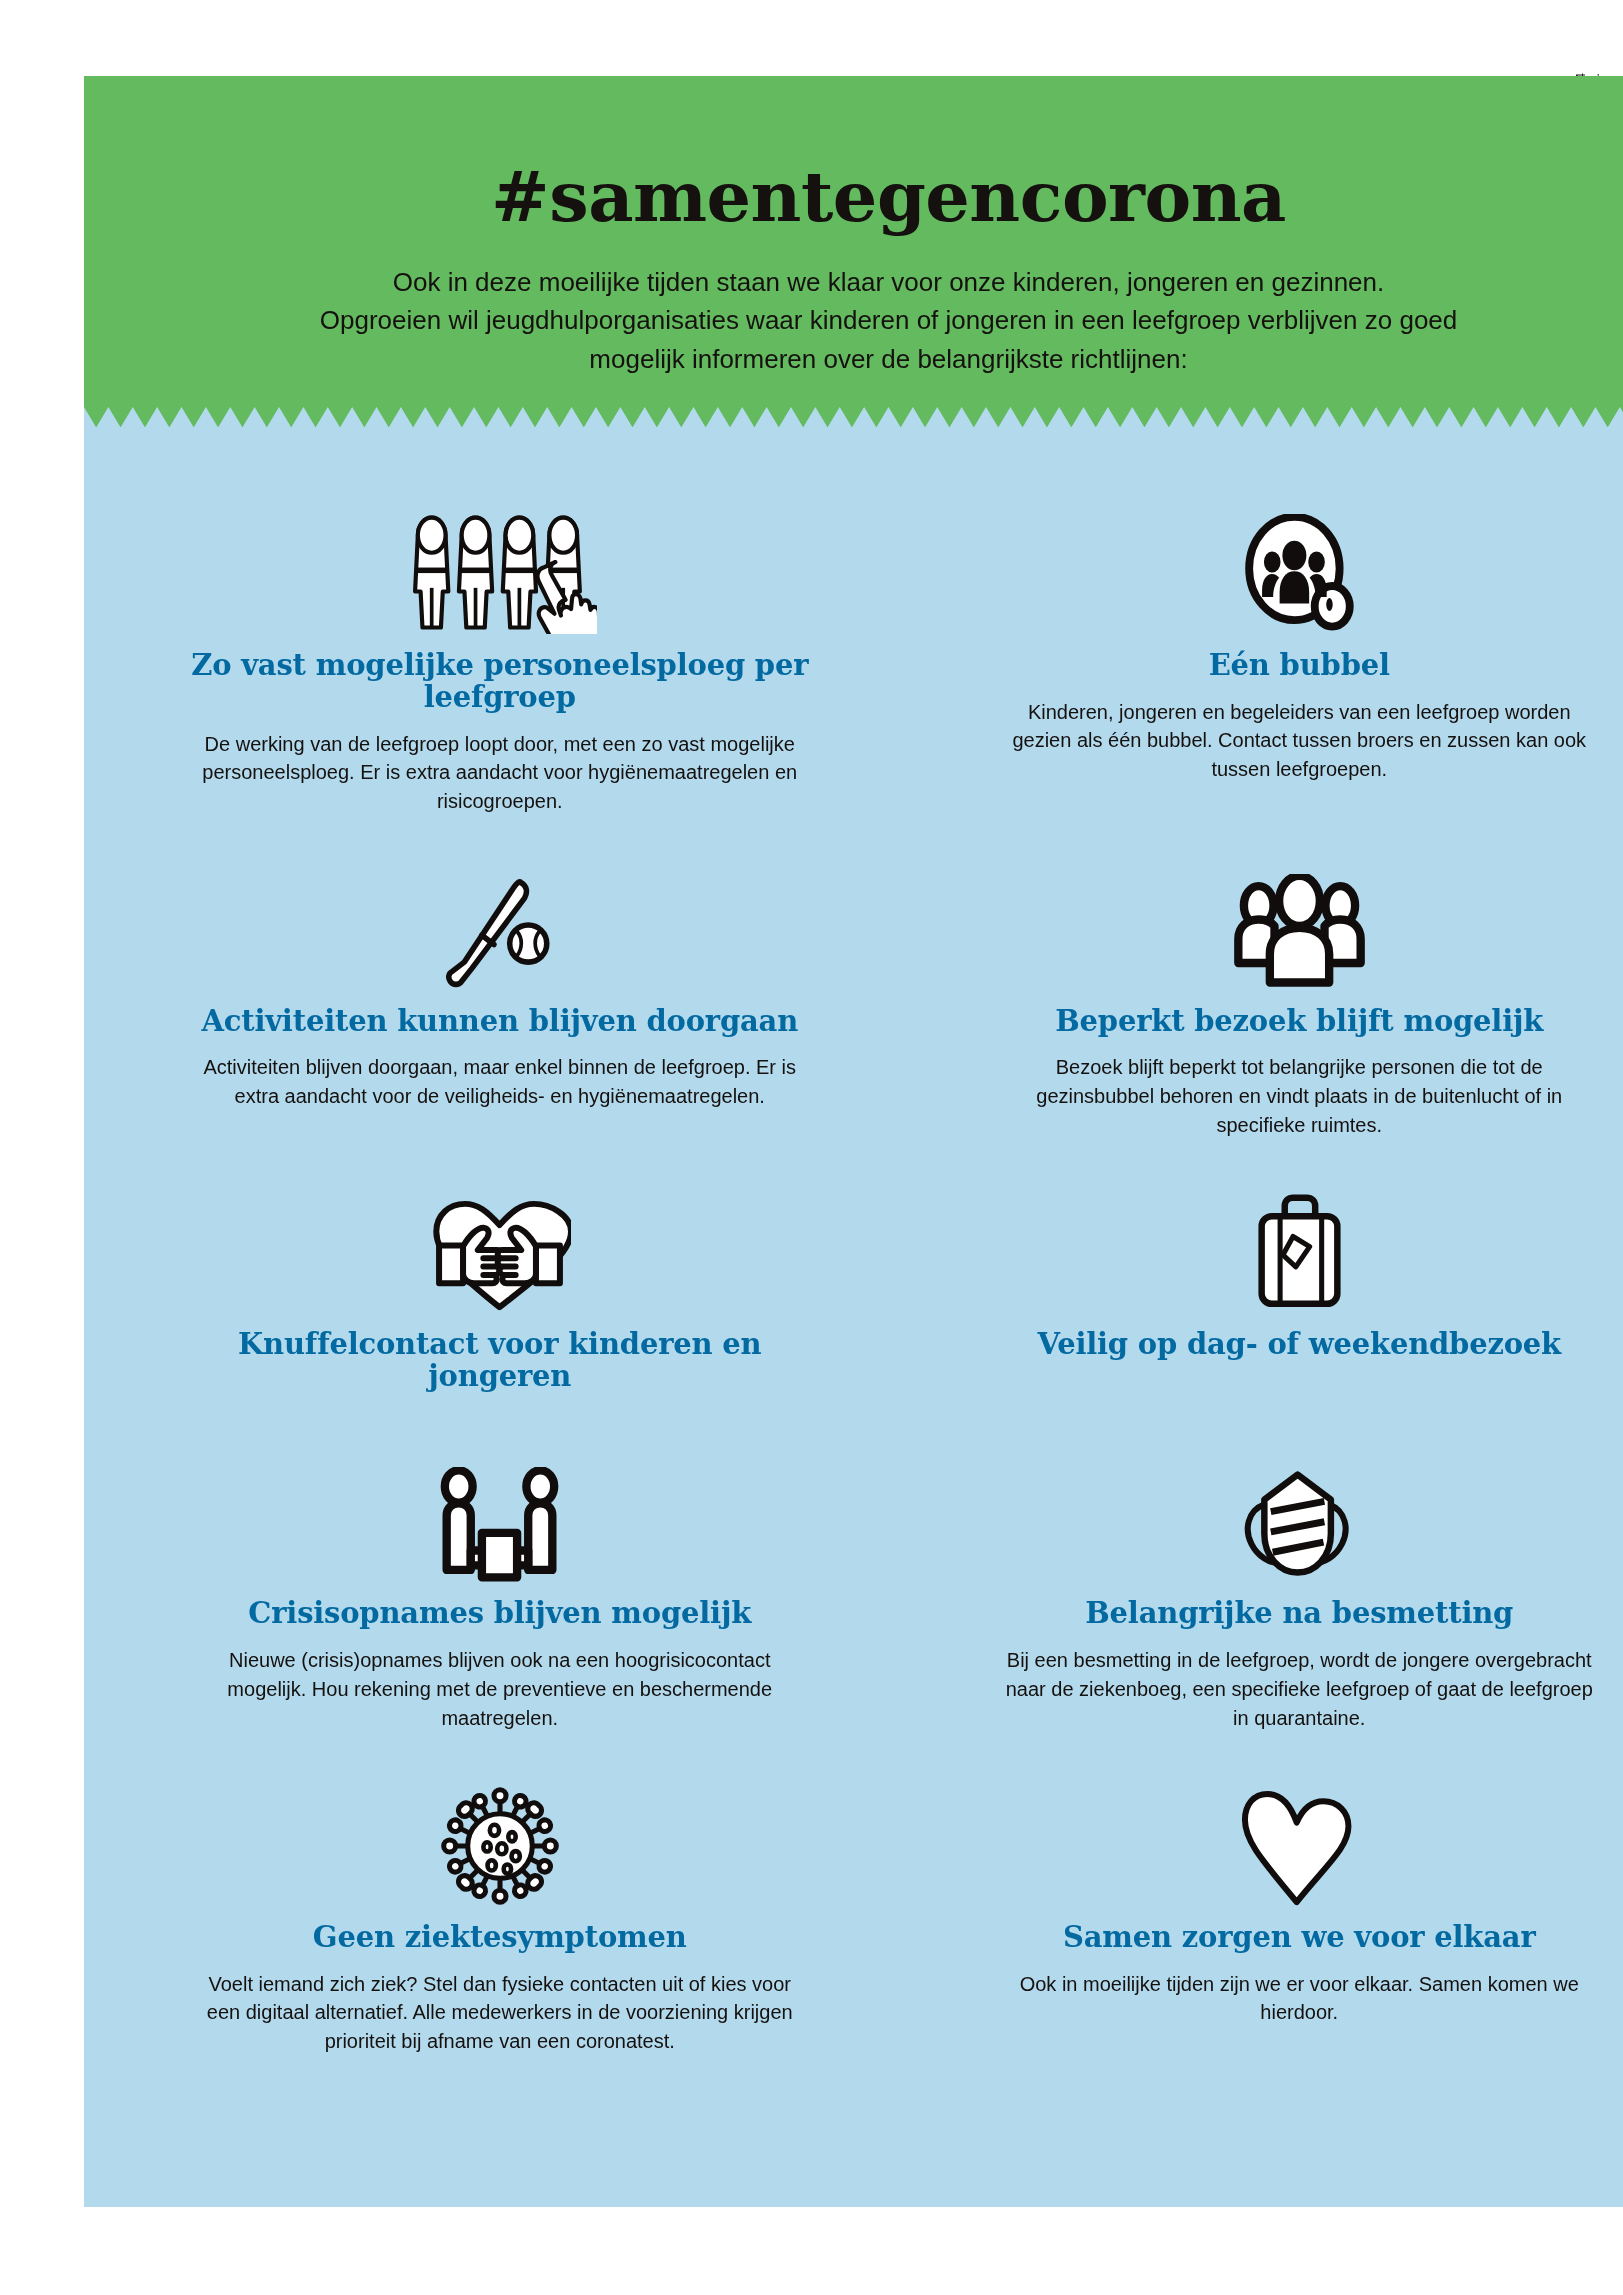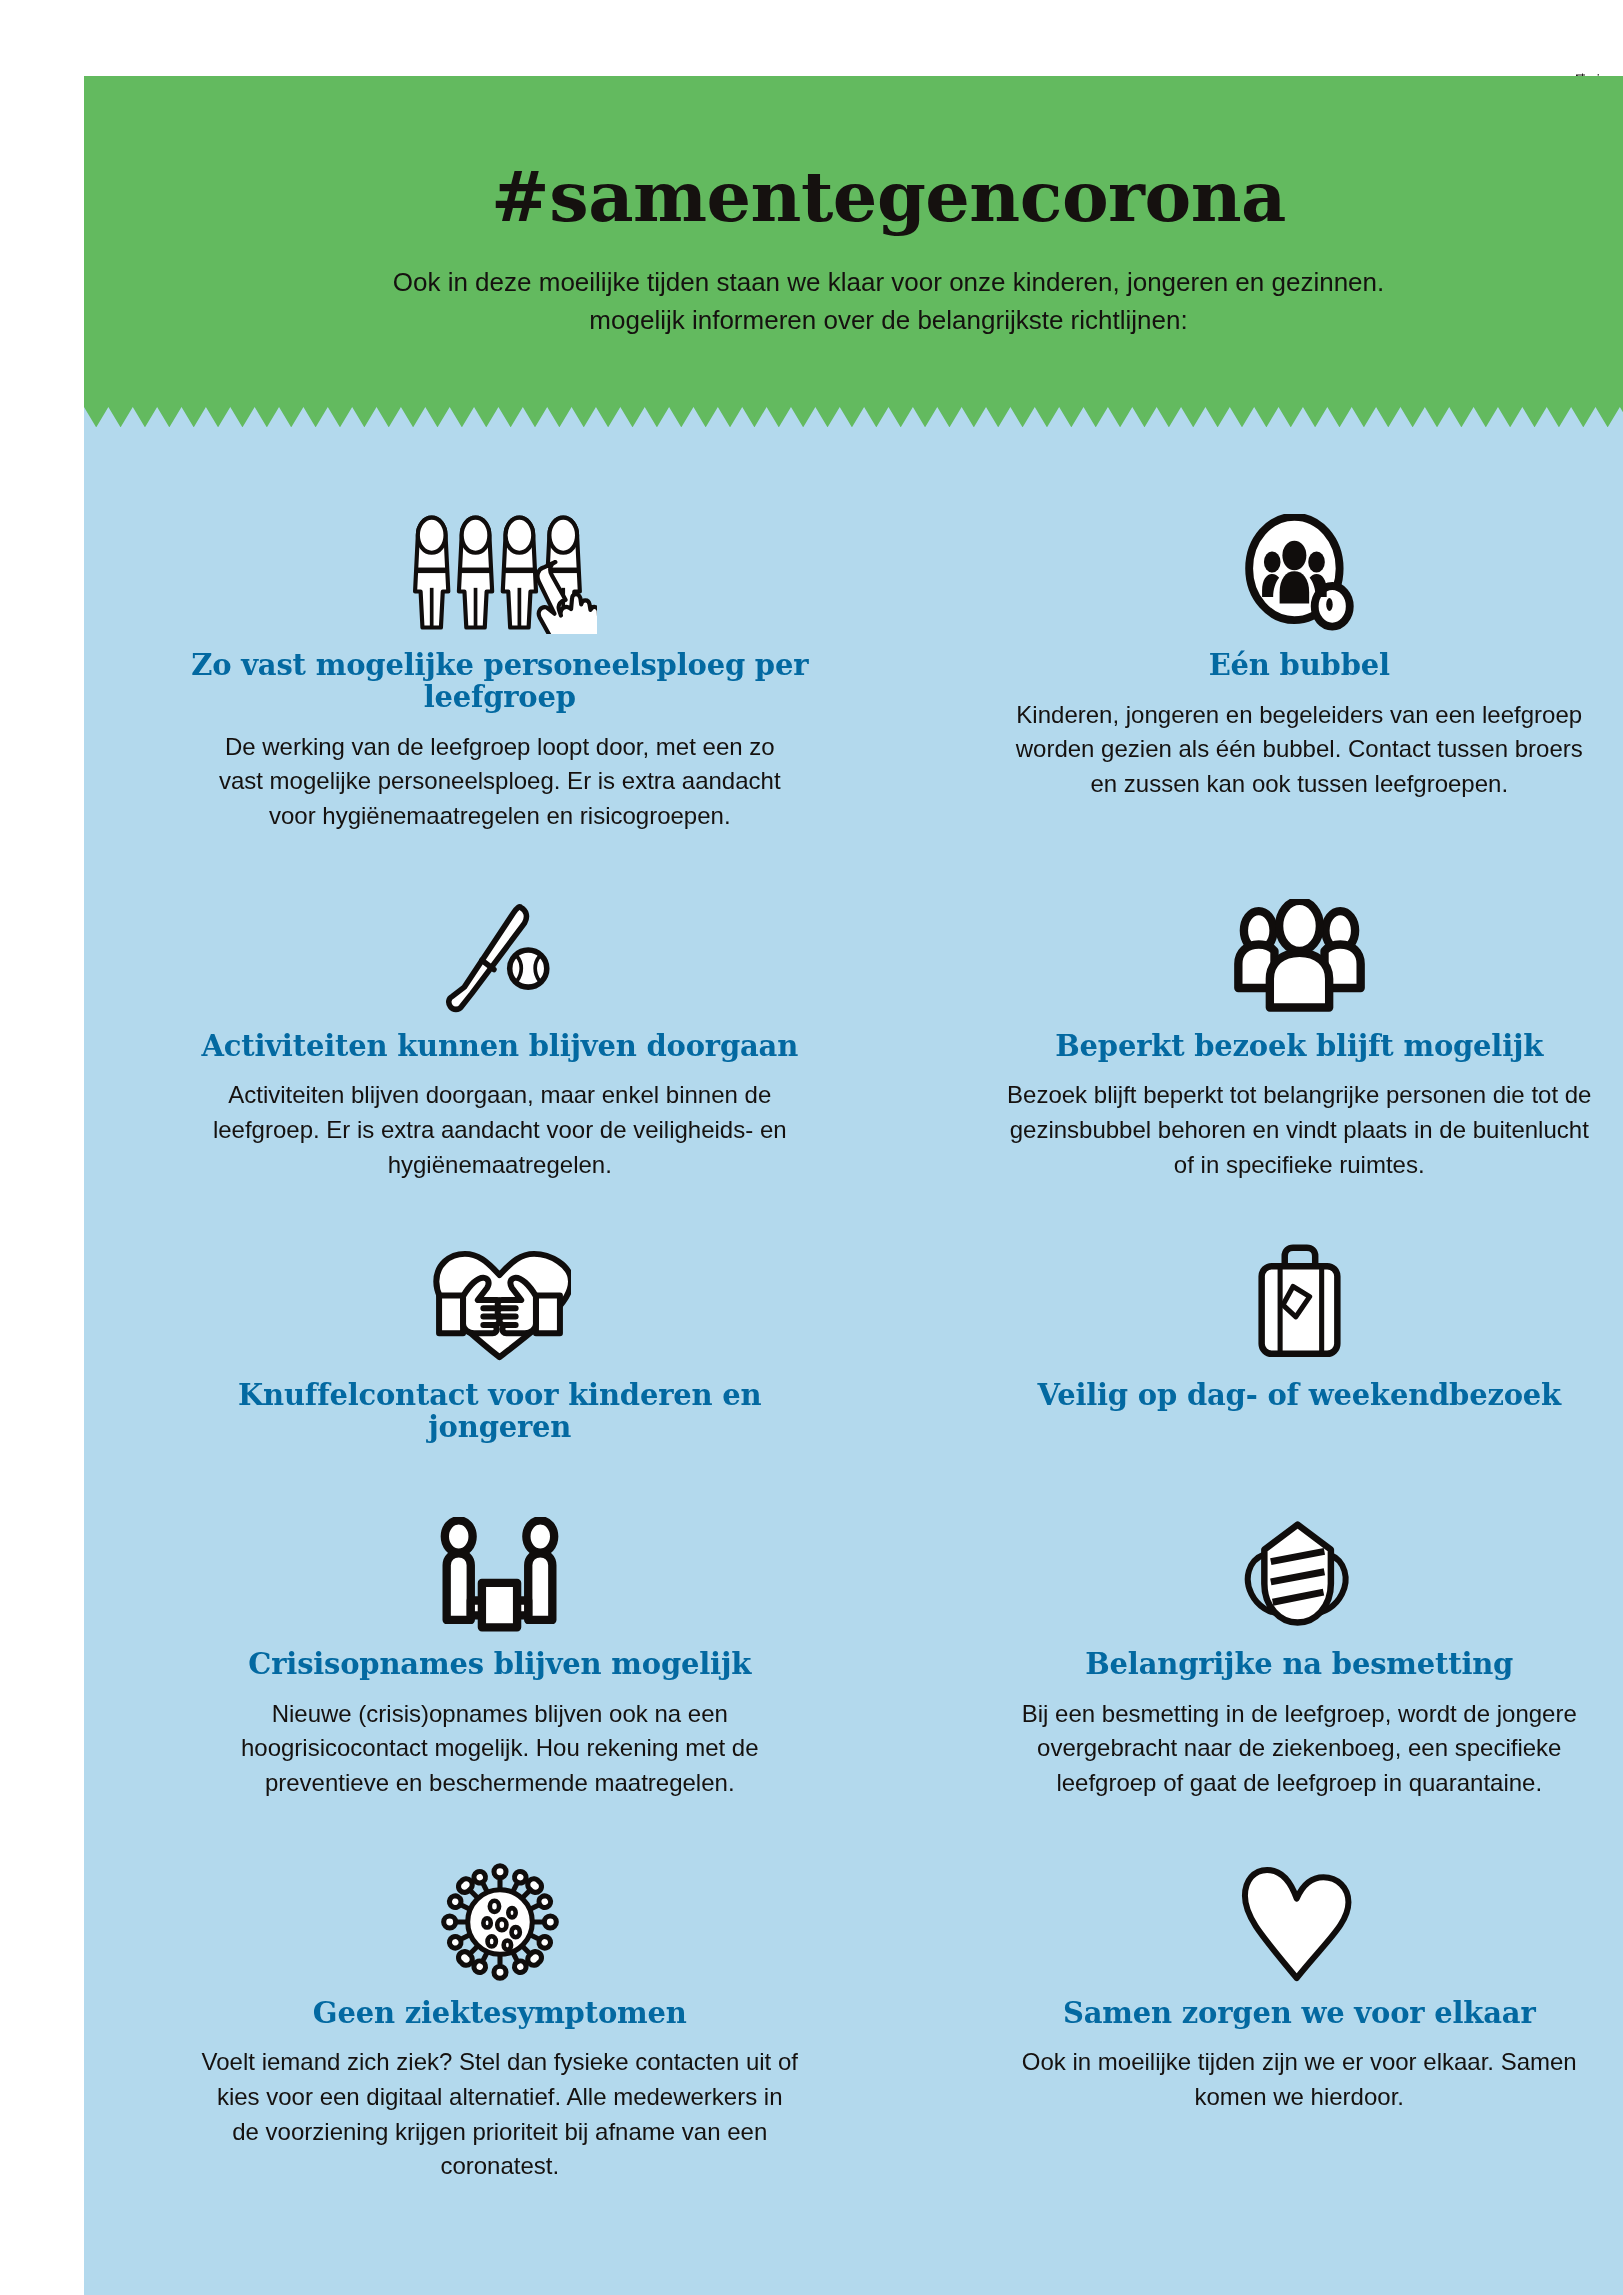--- a/index.html
+++ b/index.html
@@ -101,26 +101,26 @@
     font-family: "DejaVu Serif", serif;
     font-weight: bold;
     font-size: 29px;
     color: #0369a1;
     line-height: 1.1;
     margin-bottom: 15.7px;
     letter-spacing: -0.2px;
   }
 
   .item-text {
-    font-size: 24px;
+    font-size: 20px;
     line-height: 1.44;
     color: #15110f;
     font-weight: 400;
     max-width: 597px;
-    margin: 8px auto;
+    margin: 0 auto;
   }
 
   
   .colophon {
     position: absolute;
     right: 33px;
     top: 73px;
     width: 28px;
     height: 879px;
   }
@@ -152,20 +152,21 @@
     <span class="line-phase">Afspraken voorzieningen fase 4</span>
     <span class="line-pub">Verantwoordelijke uitgever: Katrien Verhegge, administrateur-generaal Opgroeien, Hallepoortlaan 27, 1060 Brussel.</span>
   </div>
 
   <div class="panel">
 
     <div class="header">
       <div class="header-title">#samentegencorona</div>
       <div class="header-sub">
         <div>Ook in deze moeilijke tijden staan we klaar voor onze kinderen, jongeren en gezinnen.</div>
+        <div>Opgroeien wil jeugdhulporganisaties waar kinderen of jongeren in een leefgroep verblijven zo goed</div>
         <div>mogelijk informeren over de belangrijkste richtlijnen:</div>
       </div>
     </div>
 
     <div class="sawtooth">
       <svg viewBox="0 0 3132 44" preserveAspectRatio="none">
         <path id="saw" fill="#b3d9ed" d="M0 44 L0 0 L23.73 44 L47.45 0 L71.18 44 L94.91 0 L118.64 44 L142.36 0 L166.09 44 L189.82 0 L213.55 44 L237.27 0 L261.00 44 L284.73 0 L308.45 44 L332.18 0 L355.91 44 L379.64 0 L403.36 44 L427.09 0 L450.82 44 L474.55 0 L498.27 44 L522.00 0 L545.73 44 L569.45 0 L593.18 44 L616.91 0 L640.64 44 L664.36 0 L688.09 44 L711.82 0 L735.55 44 L759.27 0 L783.00 44 L806.73 0 L830.45 44 L854.18 0 L877.91 44 L901.64 0 L925.36 44 L949.09 0 L972.82 44 L996.55 0 L1020.27 44 L1044.00 0 L1067.73 44 L1091.45 0 L1115.18 44 L1138.91 0 L1162.64 44 L1186.36 0 L1210.09 44 L1233.82 0 L1257.55 44 L1281.27 0 L1305.00 44 L1328.73 0 L1352.45 44 L1376.18 0 L1399.91 44 L1423.64 0 L1447.36 44 L1471.09 0 L1494.82 44 L1518.55 0 L1542.27 44 L1566.00 0 L1589.73 44 L1613.45 0 L1637.18 44 L1660.91 0 L1684.64 44 L1708.36 0 L1732.09 44 L1755.82 0 L1779.55 44 L1803.27 0 L1827.00 44 L1850.73 0 L1874.45 44 L1898.18 0 L1921.91 44 L1945.64 0 L1969.36 44 L1993.09 0 L2016.82 44 L2040.55 0 L2064.27 44 L2088.00 0 L2111.73 44 L2135.45 0 L2159.18 44 L2182.91 0 L2206.64 44 L2230.36 0 L2254.09 44 L2277.82 0 L2301.55 44 L2325.27 0 L2349.00 44 L2372.73 0 L2396.45 44 L2420.18 0 L2443.91 44 L2467.64 0 L2491.36 44 L2515.09 0 L2538.82 44 L2562.55 0 L2586.27 44 L2610.00 0 L2633.73 44 L2657.45 0 L2681.18 44 L2704.91 0 L2728.64 44 L2752.36 0 L2776.09 44 L2799.82 0 L2823.55 44 L2847.27 0 L2871.00 44 L2894.73 0 L2918.45 44 L2942.18 0 L2965.91 44 L2989.64 0 L3013.36 44 L3037.09 0 L3060.82 44 L3084.55 0 L3108.27 44 L3132.00 0 L3132 44 Z"></path>
       </svg>
     </div>
 

